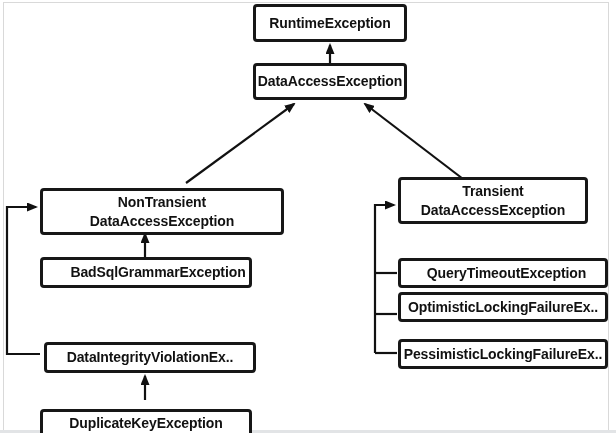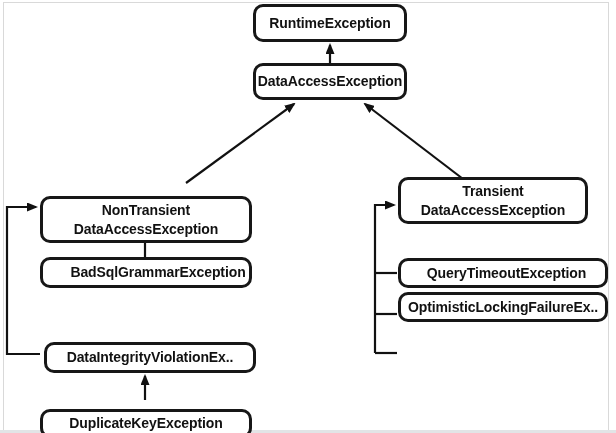--- a/index.html
+++ b/index.html
@@ -38,36 +38,36 @@
     left: 0;
     top: 0;
     width: 616px;
     height: 433px;
   }
   .node {
     position: absolute;
     box-sizing: border-box;
     background: #ffffff;
     border: 3px solid #171717;
-    border-radius: 10px;
+    border-radius: 4px;
     color: #111111;
     font-weight: bold;
     font-size: 14px;
     line-height: 19px;
     letter-spacing: -0.1px;
     display: flex;
     align-items: center;
     justify-content: center;
     text-align: center;
     white-space: pre-line;
   }
   
   #n-runtime       { left: 253px; top: 4px;   width: 154px; height: 38px; }
   #n-dataaccess    { left: 253px; top: 63px;  width: 154px; height: 37px; }
-  #n-nontransient  { left: 40px;  top: 196px; width: 212px; height: 47px; }
+  #n-nontransient  { left: 40px;  top: 188px; width: 244px; height: 47px; }
   #n-badsql        { left: 40px;  top: 257px; width: 212px; height: 31px; padding-left: 24px; }
   #n-dataintegrity { left: 44px;  top: 342px; width: 212px; height: 31px; }
   #n-duplicatekey  { left: 40px;  top: 400px; width: 212px; height: 29px; margin-top: 9px; }
   #n-transient     { left: 398px; top: 177px; width: 190px; height: 47px; }
   #n-querytimeout  { left: 398px; top: 258px; width: 210px; height: 30px; padding-left: 7px; }
   #n-optimistic    { left: 398px; top: 292px; width: 210px; height: 30px; }
   #n-pessimistic   { left: 398px; top: 339px; width: 210px; height: 30px; }
 </style>
 </head>
 <body>
@@ -110,14 +110,15 @@
 
   <div class="node" id="n-duplicatekey">DuplicateKeyException</div>
 
   <div class="node" id="n-transient">Transient
 DataAccessException</div>
 
   <div class="node" id="n-querytimeout">QueryTimeoutException</div>
 
   <div class="node" id="n-optimistic">OptimisticLockingFailureEx..</div>
 
+  <div class="node" id="n-pessimistic">PessimisticLockingFailureEx..</div>
 
 </div>
 
 </body></html>

